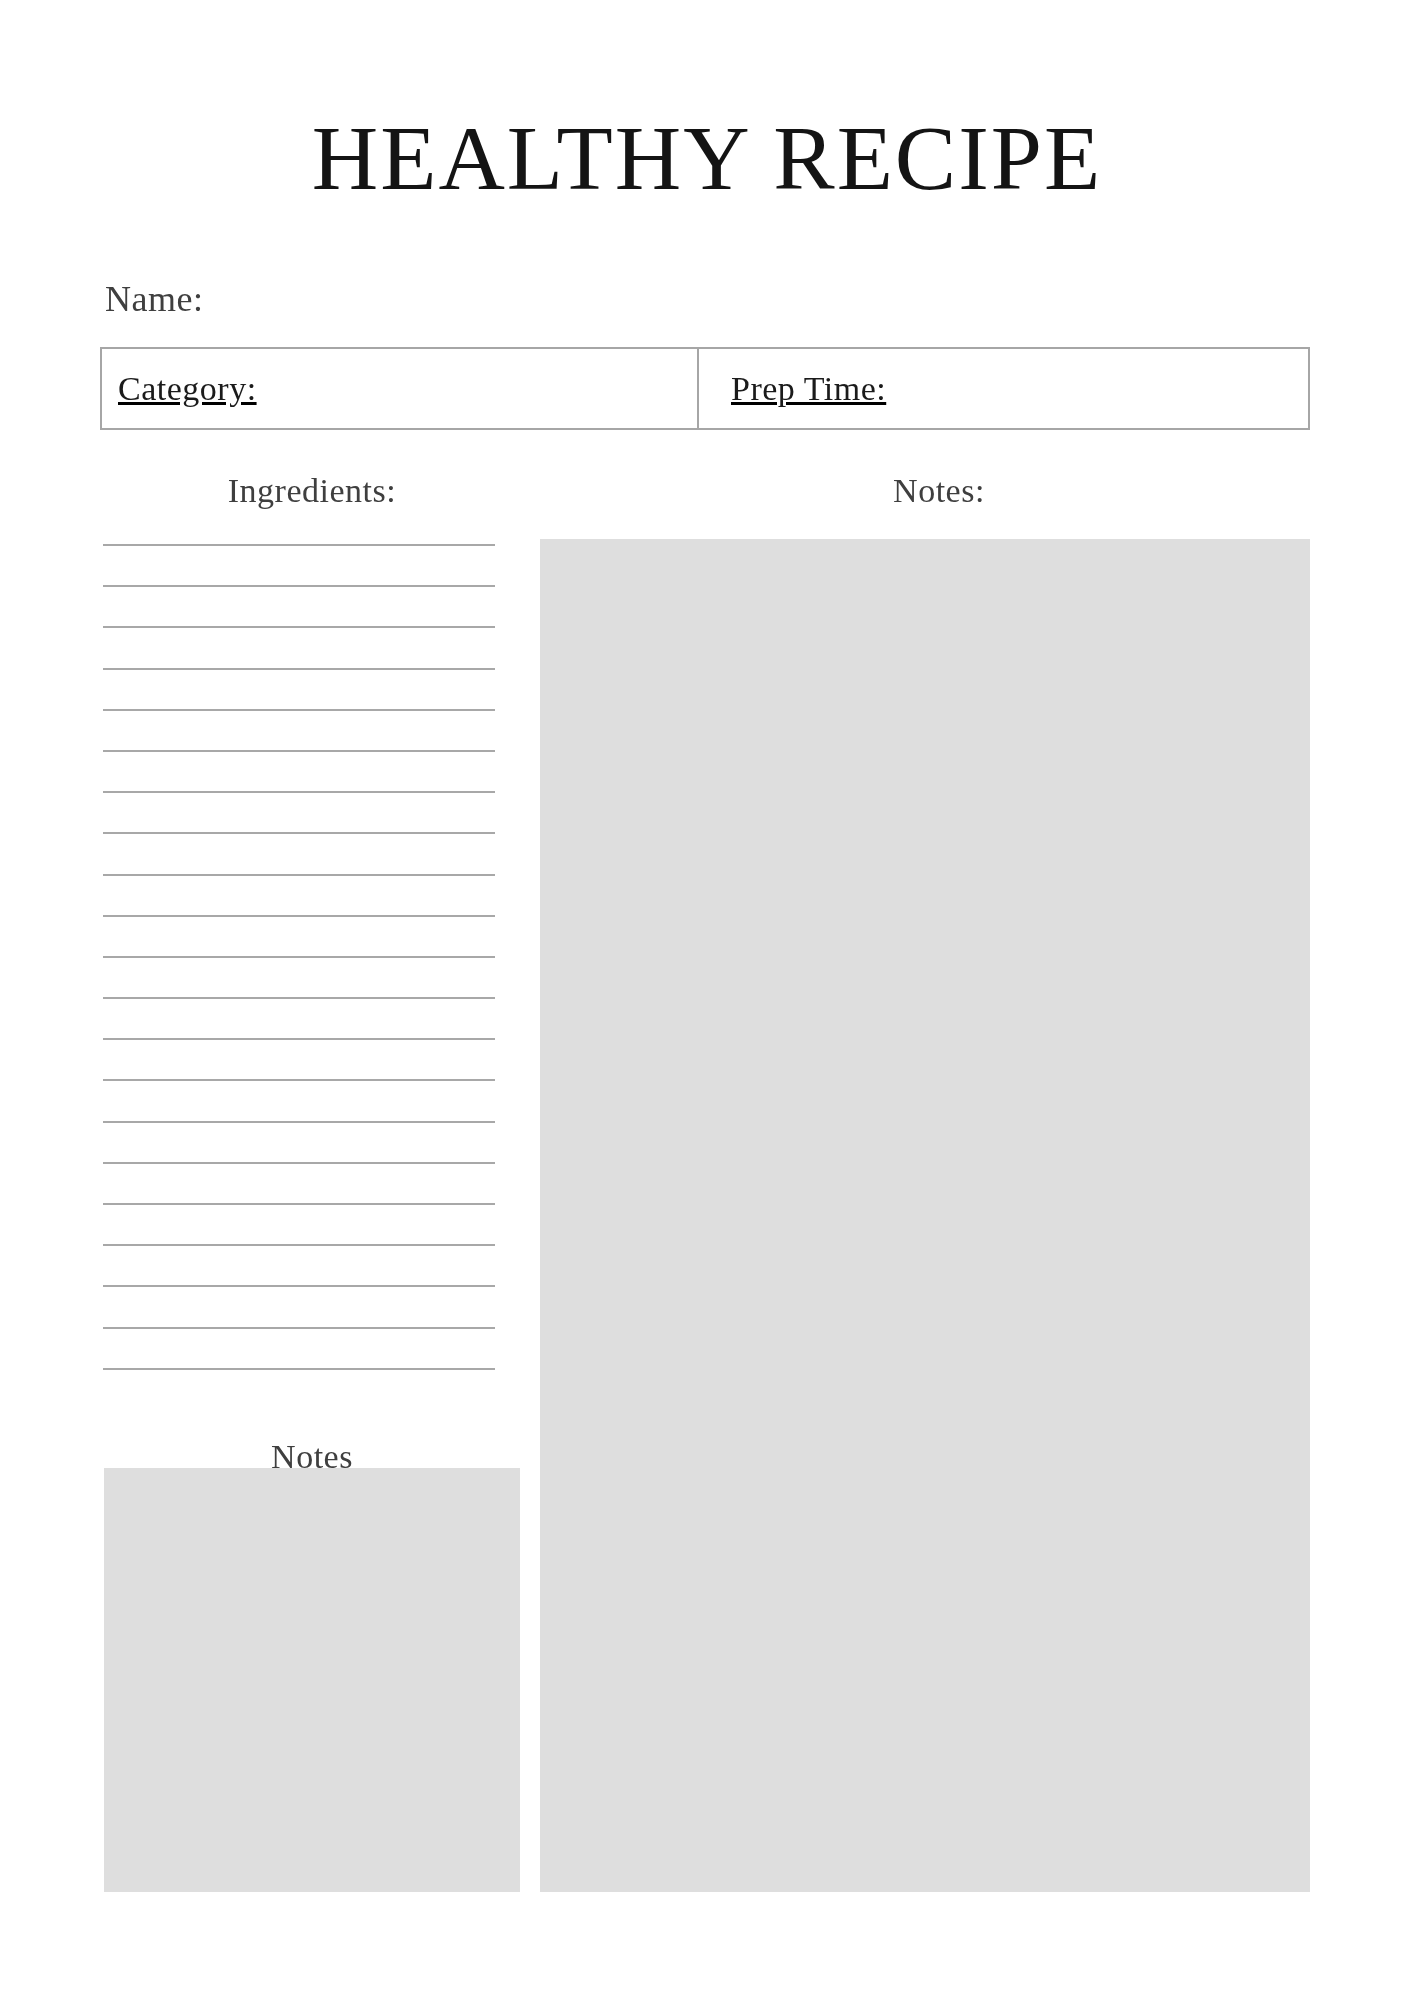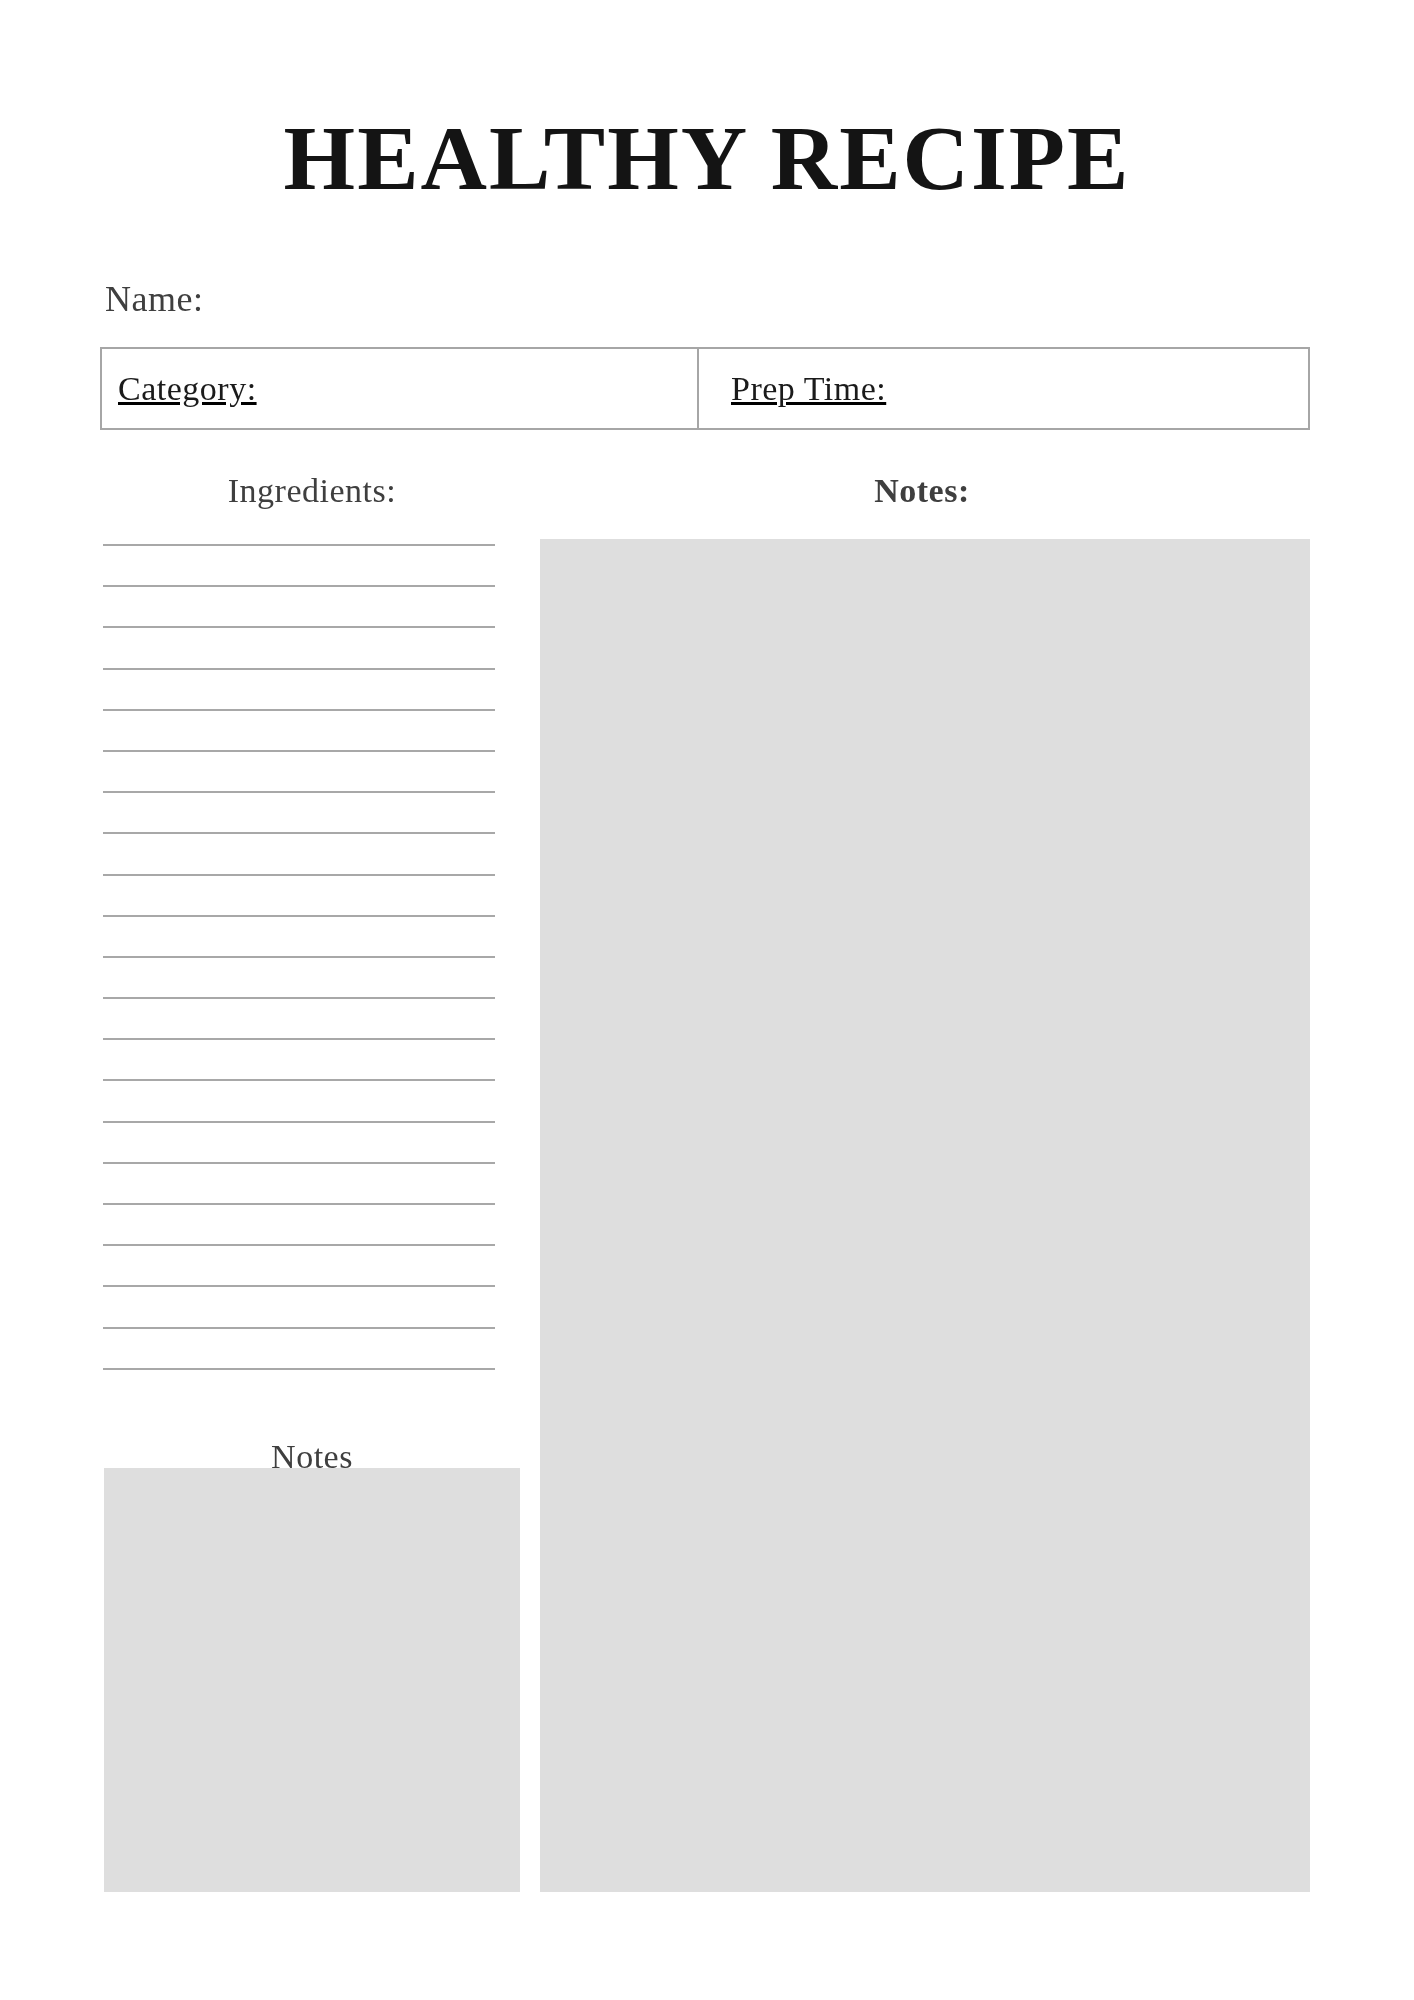--- a/index.html
+++ b/index.html
@@ -19,21 +19,21 @@
     background:var(--bg);
     font-family:"Liberation Serif","DejaVu Serif",serif;
     overflow:hidden;
   }
   .title{
     position:absolute;
     left:0; right:0; top:112px;
     margin:0;
     text-align:center;
     font-size:92px;
-    font-weight:700;
+    font-weight:400;
     letter-spacing:2px;
     line-height:1;
     color:var(--title);
   }
   .name-row{
     position:absolute;
     left:105px; top:278px;
     width:1205px;
     font-size:36px;
     color:var(--text-muted);
@@ -61,21 +61,21 @@
   .cat-cell.prep{flex:1;padding-left:32px;}
   .col-header{
     position:absolute;
     top:472px;
     font-size:34px;
     color:var(--text-muted);
     text-align:center;
     letter-spacing:0.5px;
   }
   .col-header.ingredients{left:104px;width:416px;}
-  .col-header.notes{left:532px;width:780px;font-weight:bold;}
+  .col-header.notes{left:549px;width:780px;}
   .lines{
     position:absolute;
     left:103px; top:544px;
     width:392px;
   }
   .rule{
     height:41.2px;
     border-top:2px solid var(--line);
     box-sizing:border-box;
   }

